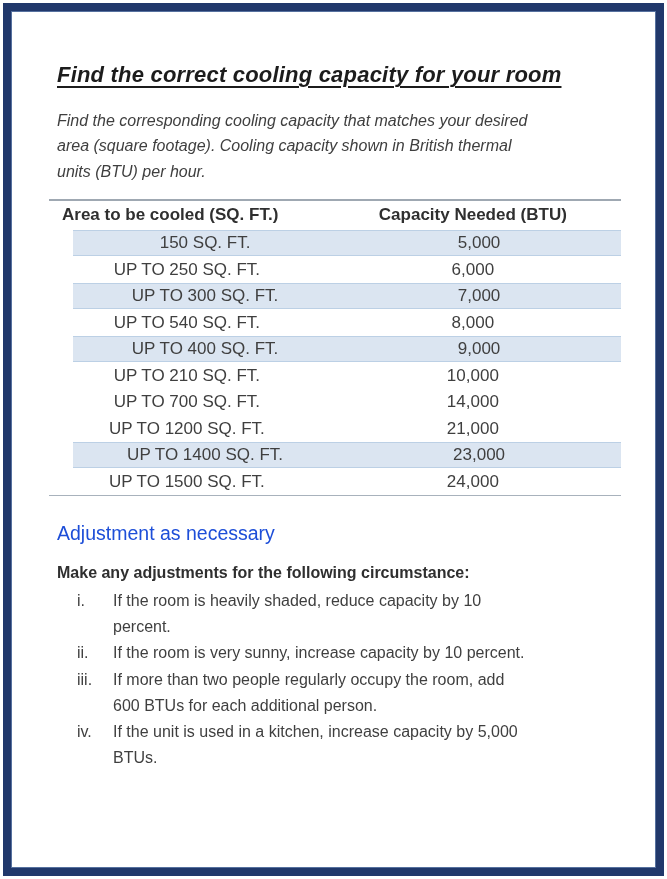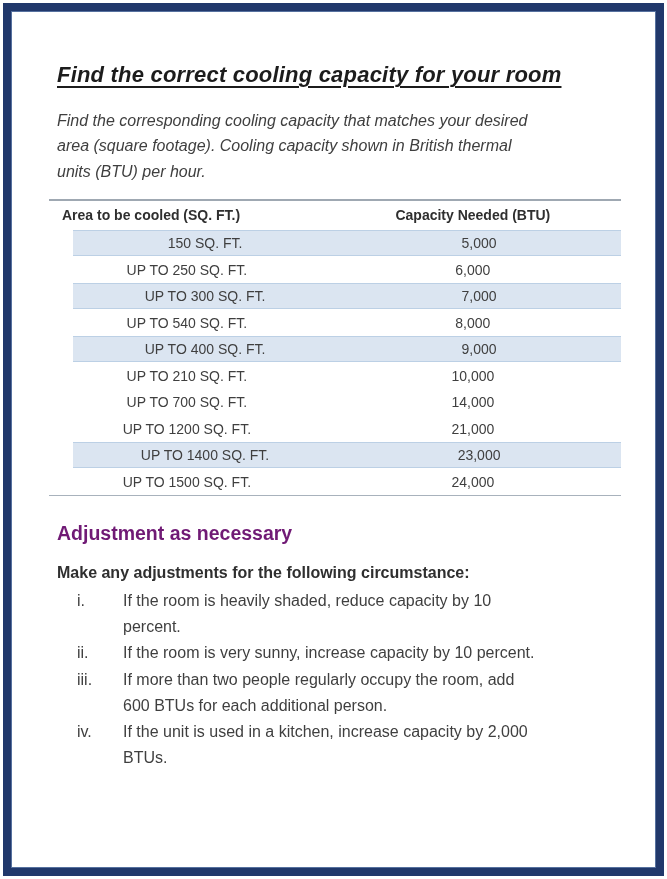--- a/index.html
+++ b/index.html
@@ -45,21 +45,21 @@
     font-size: 16px;
     line-height: 25.3px;
     color: #3f3f3f;
     font-style: italic;
   }
   
   .captable {
     margin-top: 15px;
     width: 572px;
     margin-left: -8px;
-    font-size: 14px;
+    font-size: 17px;
   }
   .thead {
     display: flex;
     align-items: center;
     height: 29px;
     border-top: 2px solid #9fa8b2;
     font-weight: bold;
     color: #2f2f2f;
   }
   .trow {
@@ -77,43 +77,43 @@
   }
   .tbody { border-bottom: 1.5px solid #a8b2bc; }
   .c1 { width: 48.2%; text-align: center; }
   .c2 { width: 51.8%; text-align: center; }
   .thead .c1 { text-align: left; padding-left: 13px; box-sizing: border-box; }
   
   .section-heading {
     margin: 24px 0 0 0;
     font-size: 19.5px;
     line-height: 26px;
-    font-weight: bold;
-    color: #701a75;
+    font-weight: normal;
+    color: #1d4ed8;
   }
   .lead {
     margin-top: 16px;
     font-size: 16px;
     line-height: 22px;
     font-weight: bold;
     color: #2f2f2f;
   }
   .adj-list { margin-top: 4px; }
   .adj-item {
     display: flex;
     font-size: 16px;
     line-height: 26.2px;
     color: #3f3f3f;
   }
   .adj-marker {
     flex: 0 0 20px;
     margin-left: 20px;
     text-align: left;
   }
-  .adj-text { margin-left: 26px; width: 495px; }
+  .adj-text { margin-left: 16px; width: 495px; }
 </style>
 </head>
 <body>
 
 <div class="sheet">
   <div class="page">
     <div class="content">
 
       <h1 class="doc-title">Find the correct cooling capacity for your room</h1>
 
@@ -193,21 +193,21 @@
           <div class="adj-item">
             <div class="adj-marker">iii.</div>
             <div class="adj-text">
               <div>If more than two people regularly occupy the room, add</div>
               <div>600 BTUs for each additional person.</div>
             </div>
           </div>
           <div class="adj-item">
             <div class="adj-marker">iv.</div>
             <div class="adj-text">
-              <div>If the unit is used in a kitchen, increase capacity by 2,000</div>
+              <div>If the unit is used in a kitchen, increase capacity by 5,000</div>
               <div>BTUs.</div>
             </div>
           </div>
         </div>
 
     </div>
   </div>
 </div>
 
 </body></html>

